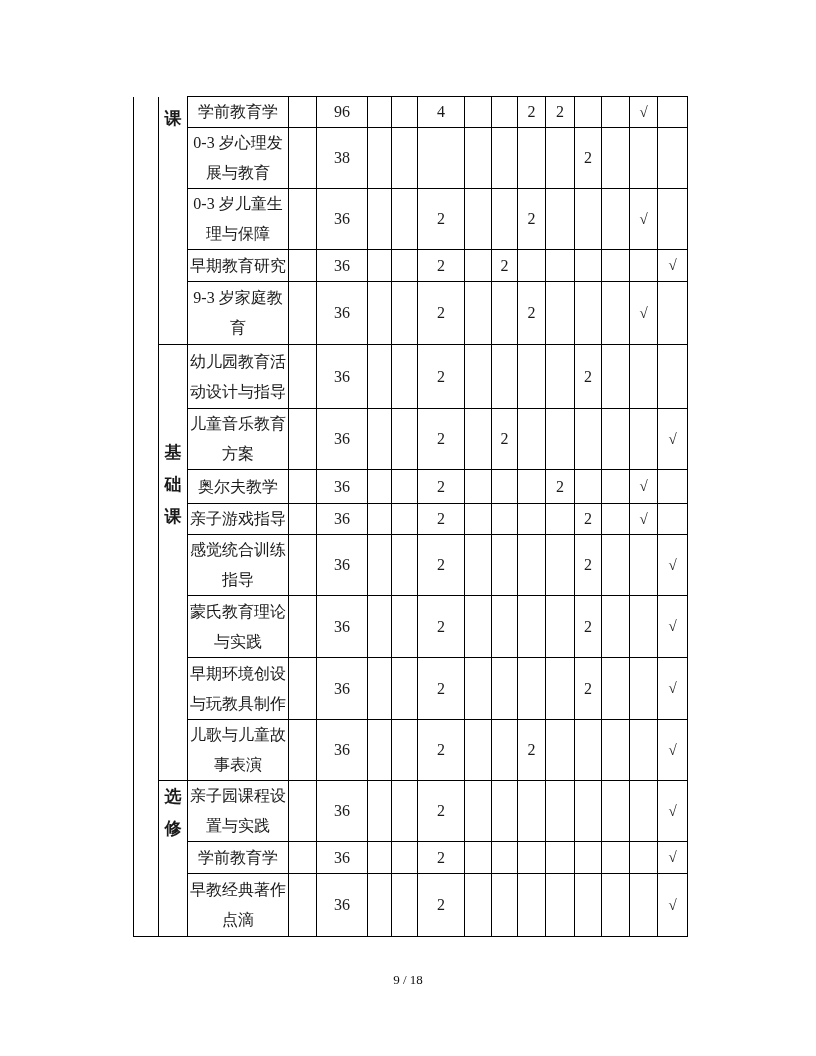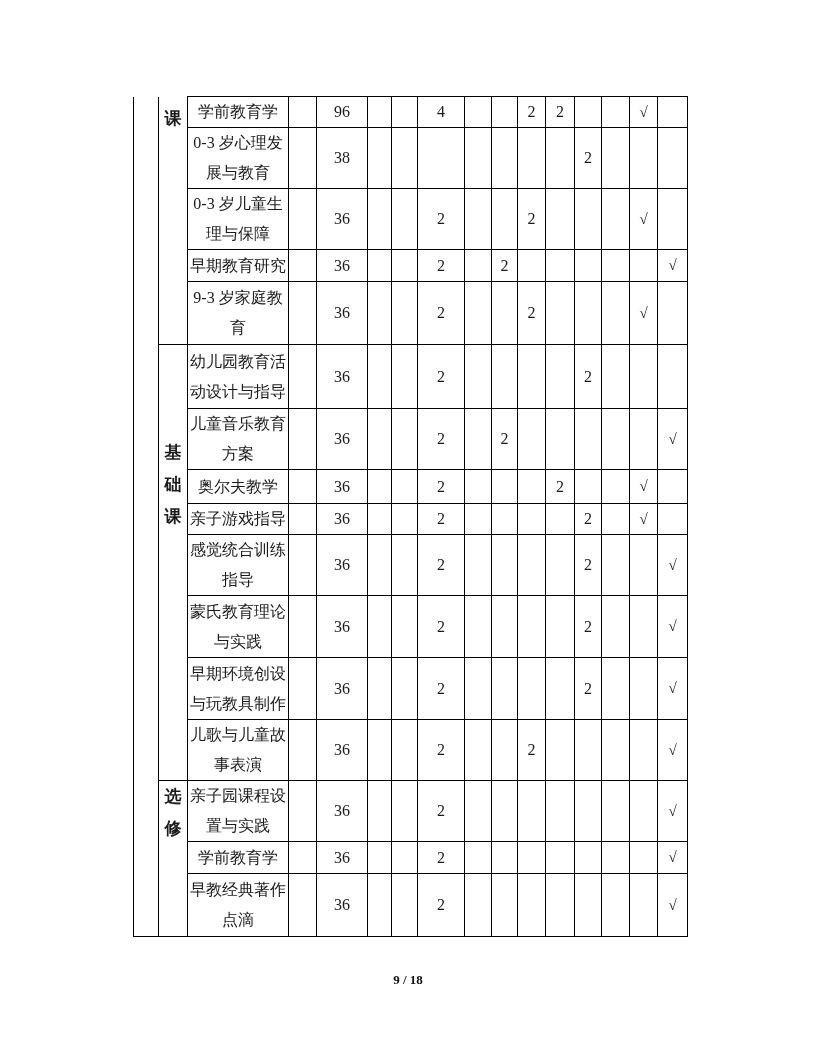--- a/index.html
+++ b/index.html
@@ -43,21 +43,21 @@
     padding: 0 1px;
     margin-top: 38px;
   }
   td.num { line-height: 28px; }
   td.chk { font-size: 15px; }
 
   .footer {
     position: absolute;
     left: 0; top: 972px; width: 816px;
     text-align: center;
-    font-weight: bold;
+    font-weight: normal;
     font-size: 13px;
     color: #111;
   }
 </style>
 </head>
 <body>
 
 <div class="page">
   <table class="curriculum">
     <colgroup>

